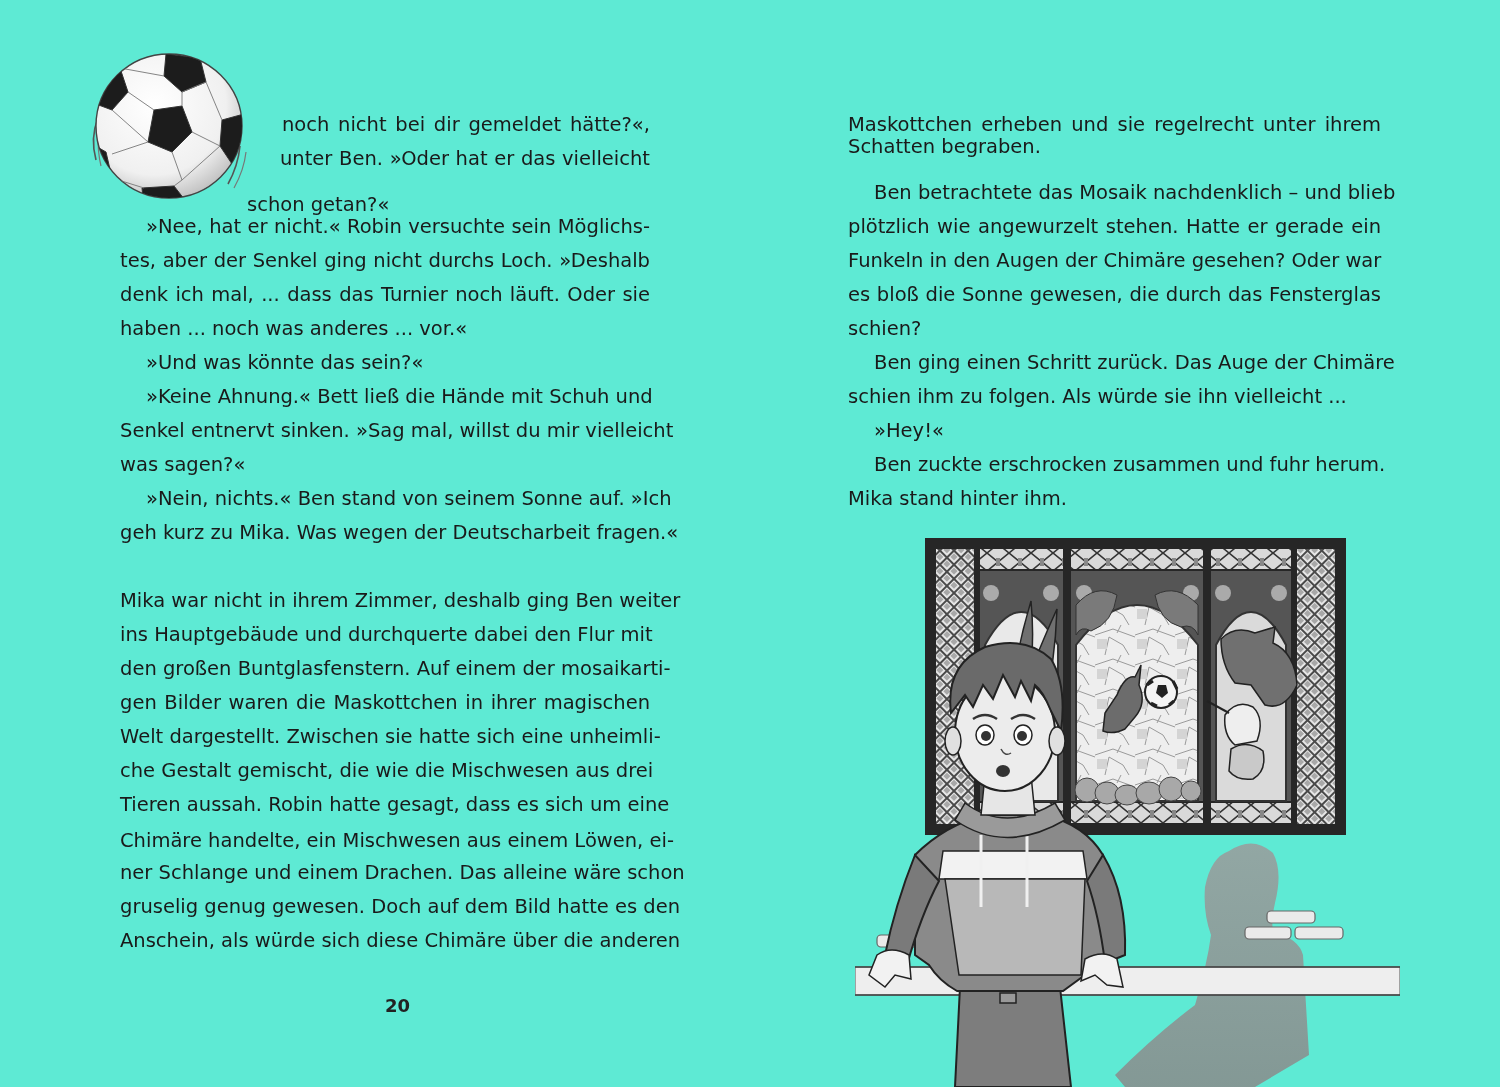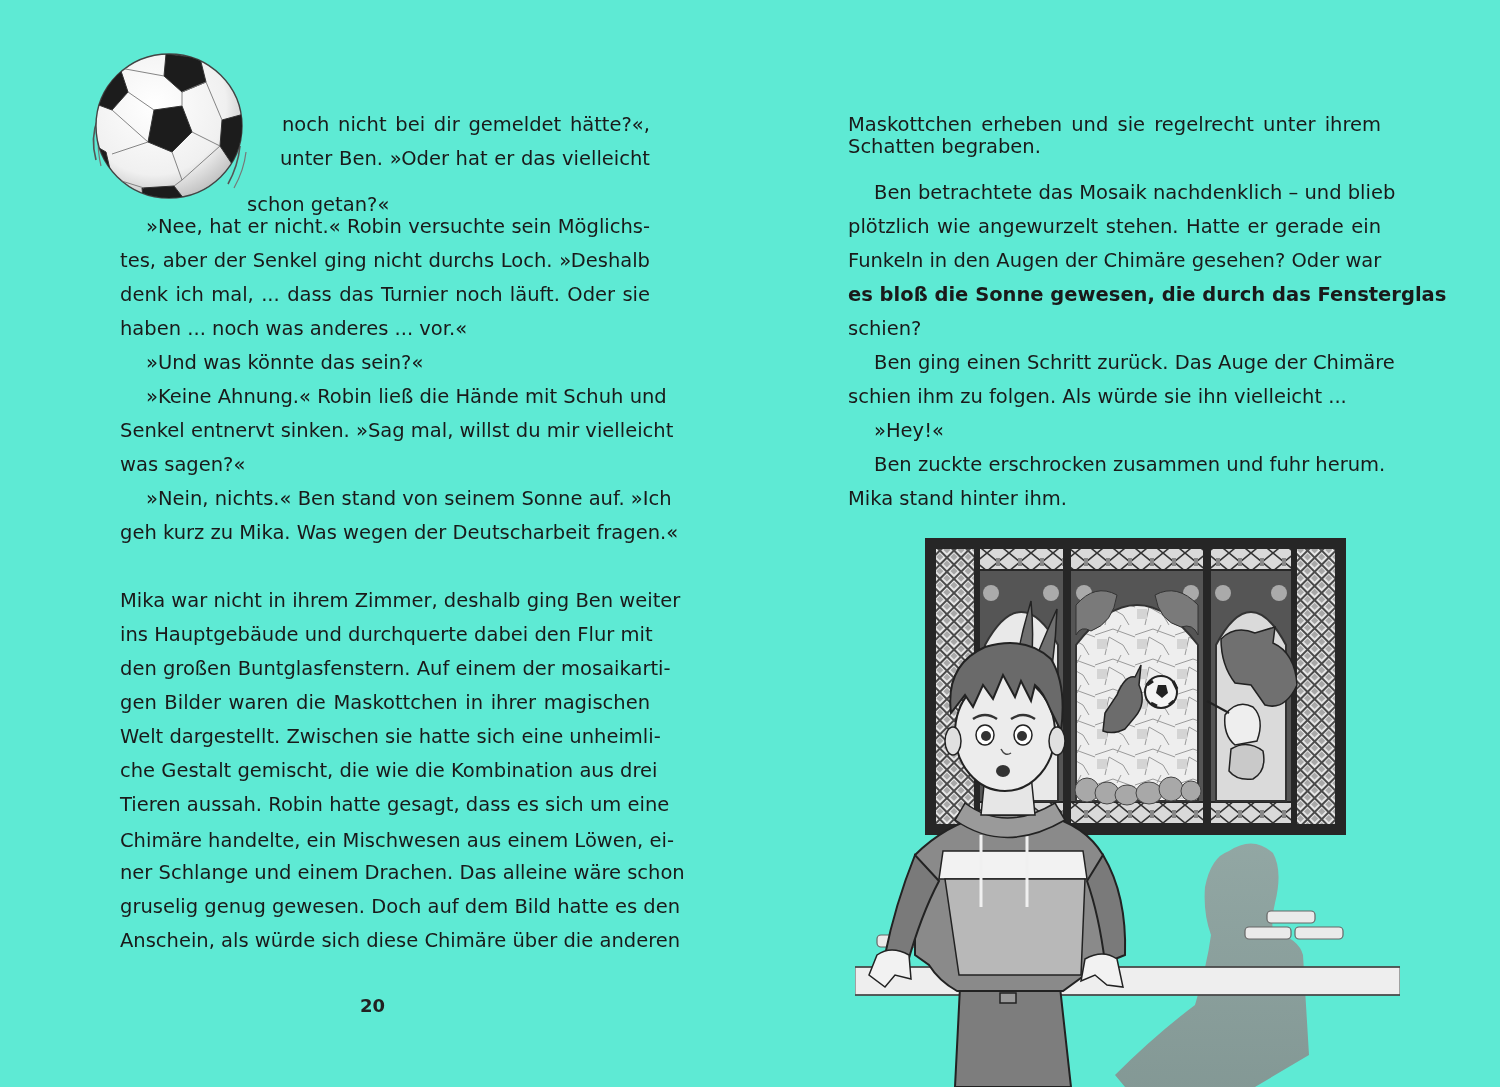--- a/index.html
+++ b/index.html
@@ -44,21 +44,21 @@
   .left-col .line { left: 120px; width: 530px; }
   .right-col .line { left: 98px; width: 533px; }
   .left-col .line.indent { left: 146px; width: 504px; }
   .right-col .line.indent { left: 124px; width: 507px; }
 
   .page-number {
     position: absolute;
     left: 360px;
     top: 995px;
     width: 50px;
-    text-align: left;
+    text-align: right;
     font-size: 18px;
     font-weight: bold;
     color: #222;
     font-family: "DejaVu Sans", sans-serif;
   }
 
   
   .ball {
     position: absolute;
     left: 82px;
@@ -115,50 +115,50 @@
 
     <div>
       <div class="line justify" style="left:282px;width:368px;top:108px;">noch nicht bei dir gemeldet hätte?«,</div>
       <div class="line justify" style="left:280px;width:370px;top:142px;">unter Ben. »Oder hat er das vielleicht</div>
       <div class="line" style="left:247px;width:400px;top:188px;">schon getan?«</div>
       <div class="line indent justify" style="top:210px;">»Nee, hat er nicht.« Robin versuchte sein Möglichs-</div>
       <div class="line justify" style="top:244px;">tes, aber der Senkel ging nicht durchs Loch. »Deshalb</div>
       <div class="line justify" style="top:278px;">denk ich mal, ... dass das Turnier noch läuft. Oder sie</div>
       <div class="line" style="top:312px;">haben ... noch was anderes ... vor.«</div>
       <div class="line indent" style="top:346px;">»Und was könnte das sein?«</div>
-      <div class="line indent justify" style="top:380px;">»Keine Ahnung.« Robin ließ die Hände mit Schuh und</div>
+      <div class="line indent justify" style="top:380px;">»Keine Ahnung.« Bett ließ die Hände mit Schuh und</div>
       <div class="line justify" style="top:414px;">Senkel entnervt sinken. »Sag mal, willst du mir vielleicht</div>
       <div class="line" style="top:448px;">was sagen?«</div>
       <div class="line indent justify" style="top:482px;">»Nein, nichts.« Ben stand von seinem Sonne auf. »Ich</div>
       <div class="line justify" style="top:516px;">geh kurz zu Mika. Was wegen der Deutscharbeit fragen.«</div>
 
       <div class="line justify" style="top:584px;">Mika war nicht in ihrem Zimmer, deshalb ging Ben weiter</div>
       <div class="line justify" style="top:618px;">ins Hauptgebäude und durchquerte dabei den Flur mit</div>
       <div class="line justify" style="top:652px;">den großen Buntglasfenstern. Auf einem der mosaikarti-</div>
       <div class="line justify" style="top:686px;">gen Bilder waren die Maskottchen in ihrer magischen</div>
       <div class="line justify" style="top:720px;">Welt dargestellt. Zwischen sie hatte sich eine unheimli-</div>
-      <div class="line justify" style="top:754px;">che Gestalt gemischt, die wie die Kombination aus drei</div>
+      <div class="line justify" style="top:754px;">che Gestalt gemischt, die wie die Mischwesen aus drei</div>
       <div class="line justify" style="top:788px;">Tieren aussah. Robin hatte gesagt, dass es sich um eine</div>
       <div class="line justify" style="top:824px;">Chimäre handelte, ein Mischwesen aus einem Löwen, ei-</div>
       <div class="line justify" style="top:856px;">ner Schlange und einem Drachen. Das alleine wäre schon</div>
       <div class="line justify" style="top:890px;">gruselig genug gewesen. Doch auf dem Bild hatte es den</div>
       <div class="line justify" style="top:924px;">Anschein, als würde sich diese Chimäre über die anderen</div>
     </div>
 
     <div class="page-number">20</div>
   </div>
 
   <div class="page page-right right-col">
     <div>
       <div class="line justify" style="top:108px;">Maskottchen erheben und sie regelrecht unter ihrem</div>
       <div class="line" style="top:130px;">Schatten begraben.</div>
       <div class="line indent justify" style="top:176px;">Ben betrachtete das Mosaik nachdenklich – und blieb</div>
       <div class="line justify" style="top:210px;">plötzlich wie angewurzelt stehen. Hatte er gerade ein</div>
       <div class="line justify" style="top:244px;">Funkeln in den Augen der Chimäre gesehen? Oder war</div>
-      <div class="line justify" style="top:278px;font-weight:bold;">es bloß die Sonne gewesen, die durch das Fensterglas</div>
+      <div class="line justify" style="top:278px;">es bloß die Sonne gewesen, die durch das Fensterglas</div>
       <div class="line" style="top:312px;">schien?</div>
       <div class="line indent justify" style="top:346px;">Ben ging einen Schritt zurück. Das Auge der Chimäre</div>
       <div class="line" style="top:380px;">schien ihm zu folgen. Als würde sie ihn vielleicht ...</div>
       <div class="line indent" style="top:414px;">»Hey!«</div>
       <div class="line indent justify" style="top:448px;">Ben zuckte erschrocken zusammen und fuhr herum.</div>
       <div class="line" style="top:482px;">Mika stand hinter ihm.</div>
     </div>
   </div>
 
   <svg class="illustration" viewBox="0 0 545 552">

